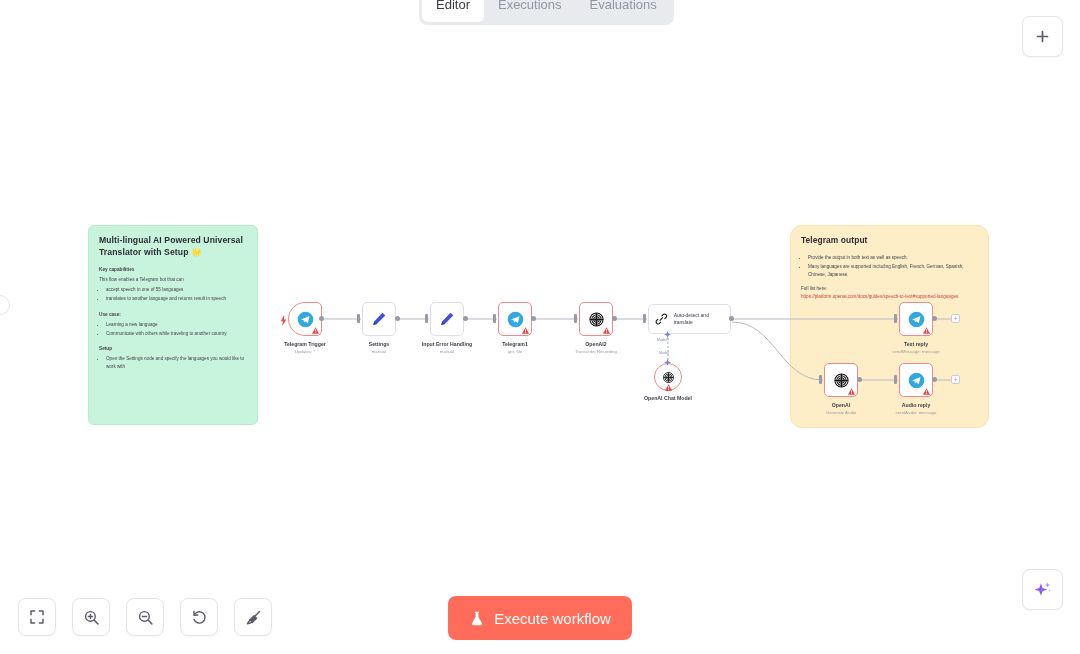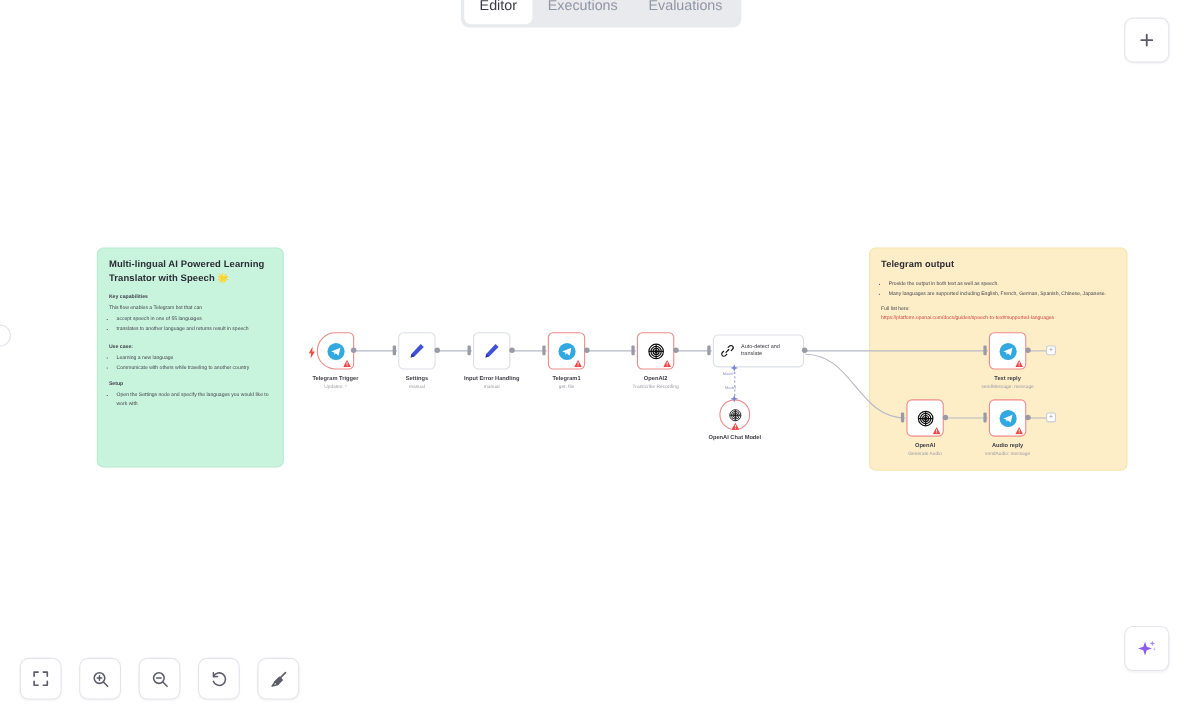--- a/index.html
+++ b/index.html
@@ -83,21 +83,21 @@
   .sticky-body .hd { font-weight: bold; font-size: 4.7px; display: block; margin-top: 7px; }
   .sticky-body .hd:first-child { margin-top: 0; }
   .sticky-body p { margin-top: 2px; }
   .sticky-body ul { margin: 2px 0 0 7px; }
   .sticky-body li { margin: 0 0 1px 0; }
   .sticky-body a { color: #d14343; text-decoration: none; word-break: break-all; }
   .sticky-body .lnk-lbl { display: block; margin-top: 6px; }
 
   #sticky-intro { left: 88px; top: 225px; width: 170px; height: 200px; }
   #sticky-translation { left: 558px; top: 225px; width: 192px; height: 203px; }
-  #sticky-telegram-output { left: 790px; top: 225px; width: 235px; height: 203px; }
+  #sticky-telegram-output { left: 790px; top: 225px; width: 199px; height: 203px; border-radius: 12px; }
 
   
   .node {
     position: absolute;
     width: 34px; height: 34px;
     background: #ffffff;
     border: 1.3px solid #ef8a8a;
     border-radius: 5px;
     display: flex; align-items: center; justify-content: center;
     cursor: pointer;
@@ -193,21 +193,21 @@
 
       <path d="M934,380 L951,380"></path>
     </g>
 
     <g stroke="#9aa0d6" stroke-width="1" fill="none" stroke-dasharray="2,2">
       <path d="M668,334 L668,362"></path>
     </g>
   </svg>
 
   <div class="sticky green" id="sticky-intro">
-    <div class="sticky-title">Multi-lingual AI Powered Learning Translator with Speech 🌟</div>
+    <div class="sticky-title">Multi-lingual AI Powered Universal Translator with Setup 🌟</div>
     <div class="sticky-body">
       <span class="hd">Key capabilities</span>
       <p>This flow enables a Telegram bot that can</p>
       <ul>
         <li>accept speech in one of 55 languages</li>
         <li>translates to another language and returns result in speech</li>
       </ul>
       <span class="hd">Use case:</span>
       <ul>
         <li>Learning a new language</li>
@@ -492,14 +492,20 @@
       <svg width="17" height="17" viewBox="0 0 24 24">
         <g fill="none" stroke="#5c5c68" stroke-width="2" stroke-linecap="round" stroke-linejoin="round">
           <path d="M20.5 3.5 L12.5 11.5"></path>
           <path d="M12.8 9.5 L7 15.3 L10.5 18.8 L16.3 13 Z" fill="#5c5c68"></path>
           <path d="M7 15.3 L3.4 20.8 L10.5 18.8"></path>
         </g>
       </svg>
     </div>
   </div>
 
+  <button id="execute-workflow-btn">
+    <svg width="16" height="17" viewBox="0 0 24 24">
+      <path d="M9 2 H15 V3.6 H14 V9.2 L19.4 19.2 A2 2 0 0 1 17.6 22 H6.4 A2 2 0 0 1 4.6 19.2 L10 9.2 V3.6 H9 Z" fill="#ffffff"></path>
+    </svg>
+    <span>Execute workflow</span>
+  </button>
 
 </div>
 
 </body></html>

